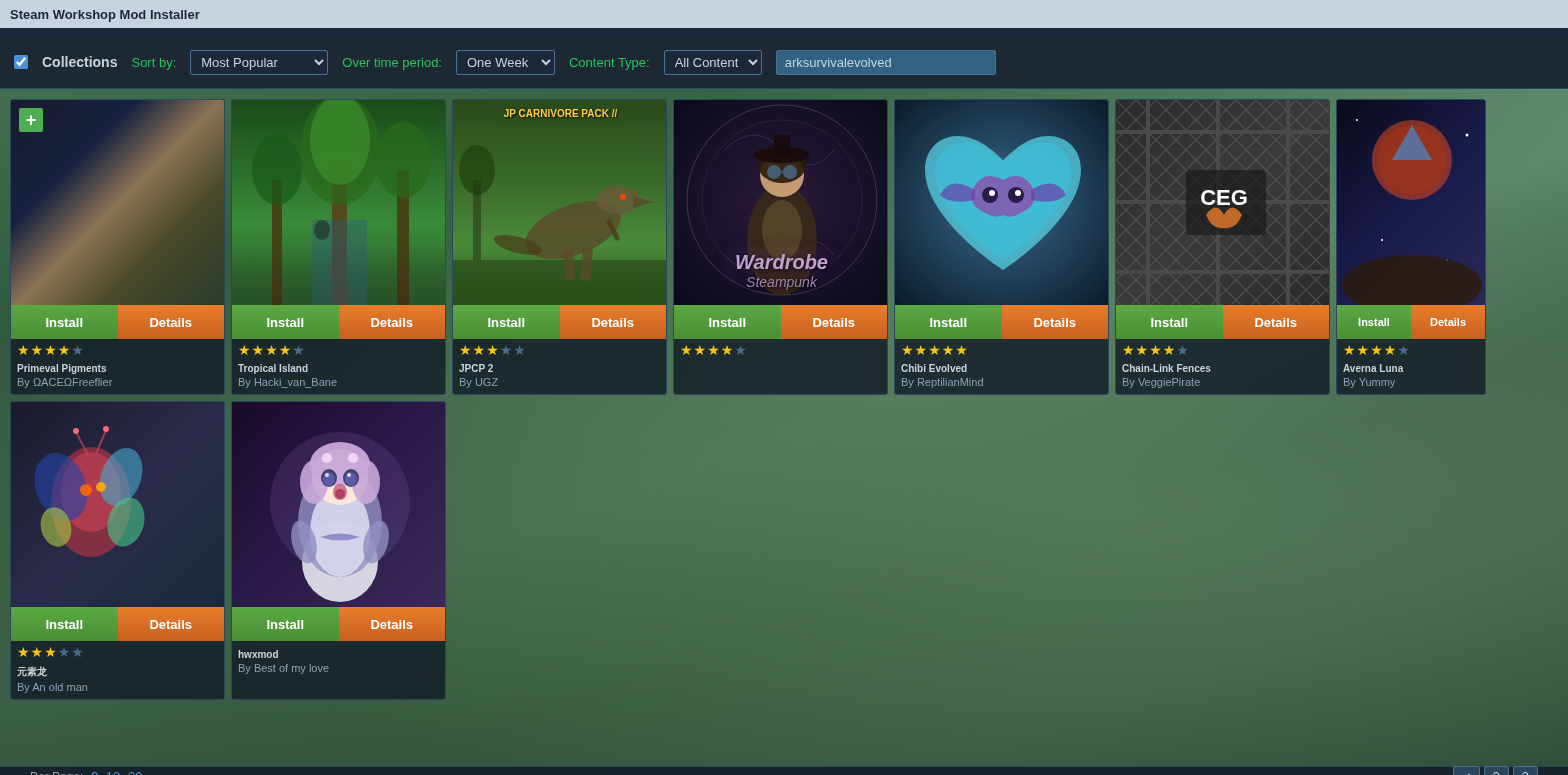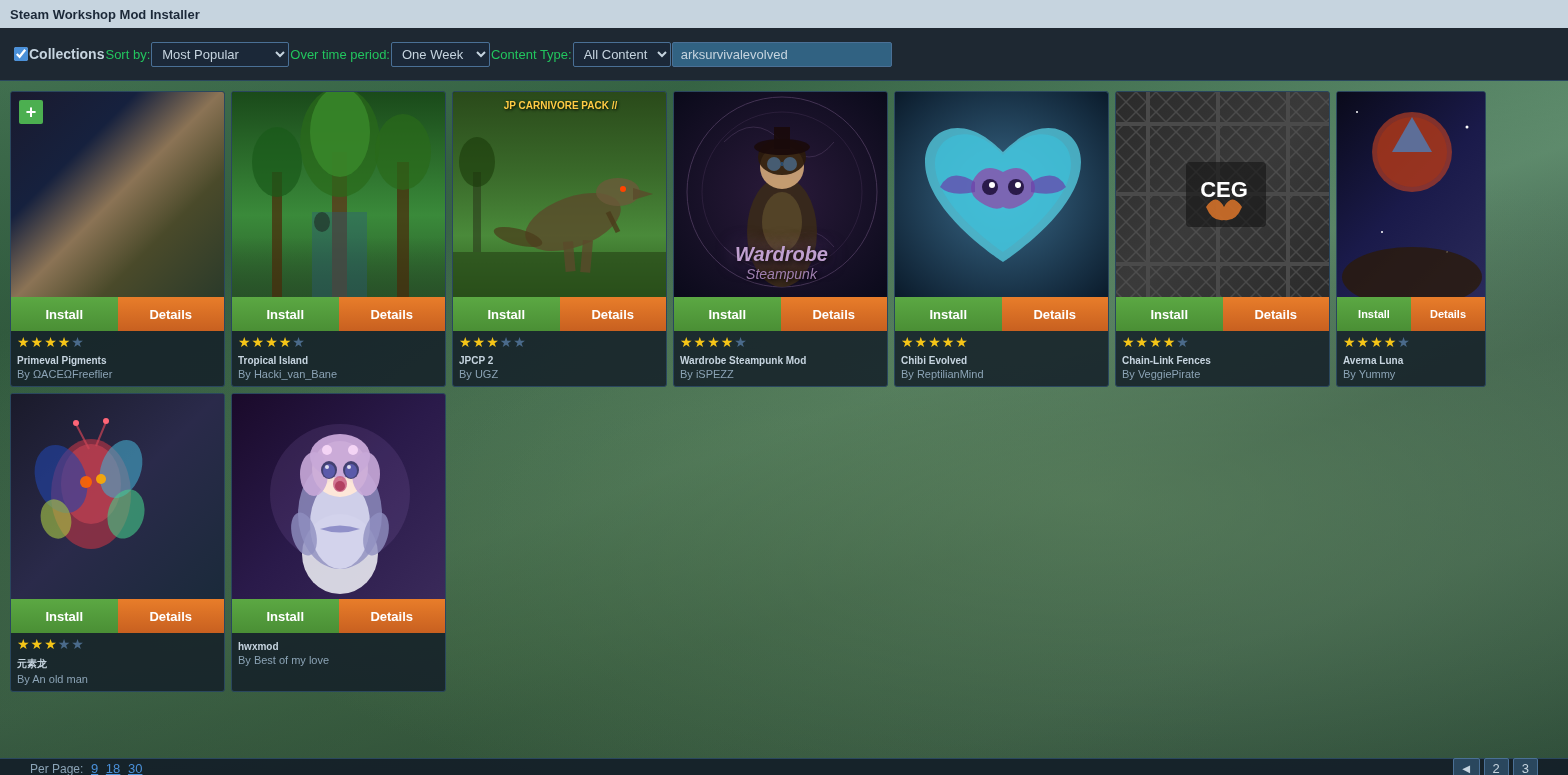--- a/index.html
+++ b/index.html
@@ -24,23 +24,24 @@
       display: flex;
       align-items: center;
     }
 
     
     #toolbar {
       background: rgba(30,40,50,0.92);
       padding: 26px 14px;
       display: flex;
       align-items: center;
-      gap: 1px;
+      gap: 14px;
       height: 50px;
       border-bottom: 1px solid #2a475e;
+      margin-top: 8px;
     }
     .toolbar-label {
       color: #22c55e;
       font-size: 13px;
     }
     .collections-checkbox {
       width: 14px; height: 14px;
       accent-color: #4a90d9;
       cursor: pointer;
     }
@@ -434,24 +435,20 @@
         <div class="mod-buttons">
           <button class="btn-install">Install</button>
           <button class="btn-details">Details</button>
         </div>
         <div class="mod-stars">
           <span class="star star-full">★</span>
           <span class="star star-full">★</span>
           <span class="star star-full">★</span>
           <span class="star star-full">★</span>
           <span class="star star-empty">★</span>
-        </div>
-        <div class="mod-info">
-          <div class="mod-name">Wardrobe Steampunk Mod</div>
-          <div class="mod-author">By iSPEZZ</div>
         </div>
       </div>
 
       <div class="mod-card">
         <div class="mod-thumbnail thumb-chibi">
           <div style="width:100%;height:100%;position:relative;overflow:hidden;background:radial-gradient(ellipse at center,#3a6a8a 0%,#0a1a2a 100%);">
             <svg style="position:absolute;inset:0;" viewBox="0 0 215 205" width="215" height="205">
 
               <path d="M108,170 C108,170 30,120 30,70 C30,40 60,25 90,45 C100,52 108,60 108,60 C108,60 116,52 126,45 C156,25 186,40 186,70 C186,120 108,170 108,170 Z" fill="#5adaee" opacity="0.7"></path>
               <path d="M108,160 C108,160 40,115 40,72 C40,46 67,33 93,50 C102,56 108,63 108,63 C108,63 114,56 123,50 C149,33 176,46 176,72 C176,115 108,160 108,160 Z" fill="#3ac0da" opacity="0.6"></path>

